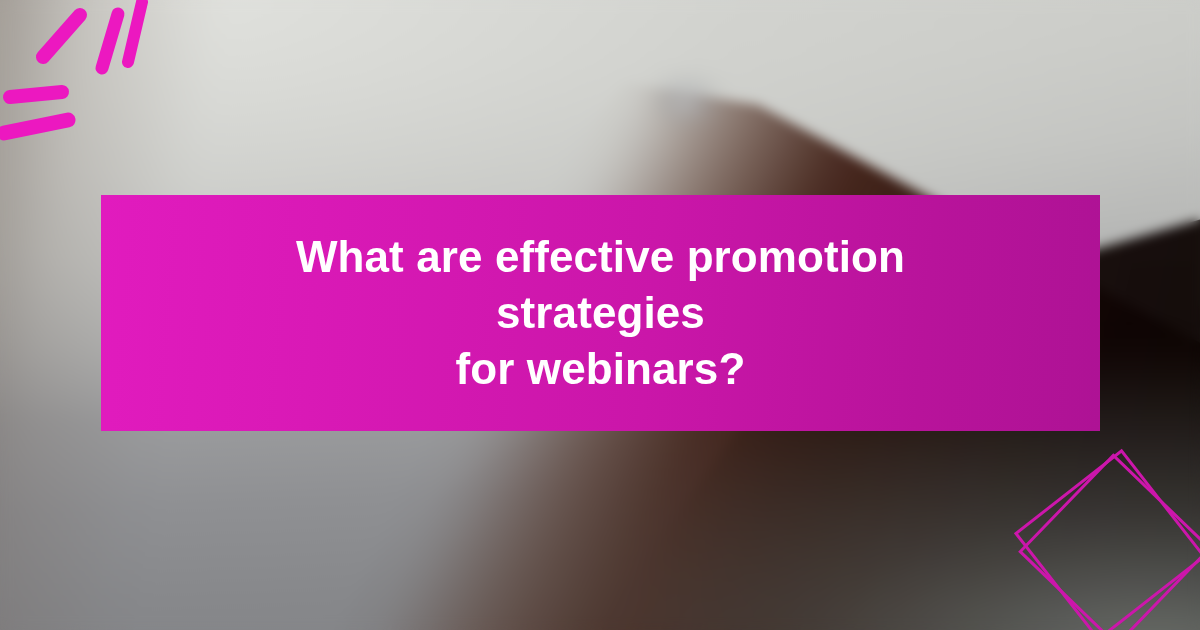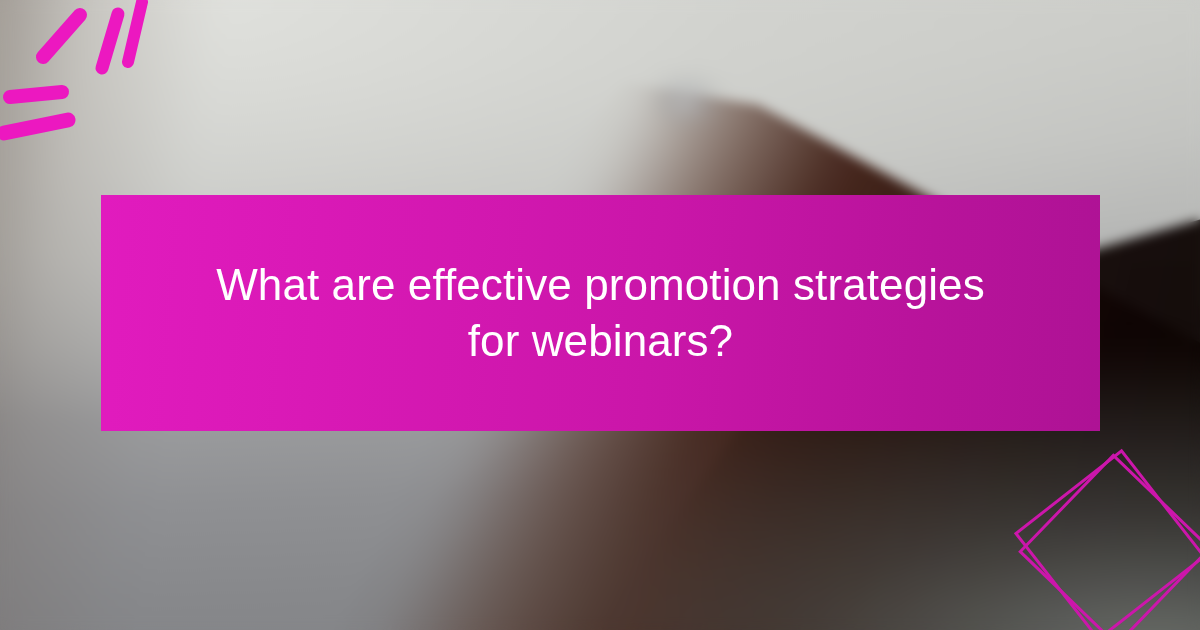--- a/index.html
+++ b/index.html
@@ -137,21 +137,21 @@
     align-items: center;
     justify-content: center;
     box-sizing: border-box;
     padding: 0 40px;
   }
   .banner-title {
     margin: 4px;
     color: #ffffff;
     font-family: "Liberation Sans", sans-serif;
     font-size: 44px;
-    font-weight: 400;
+    font-weight: 700;
     line-height: 56px;
     letter-spacing: 0.1px;
     text-align: center;
     max-width: 800px;
     white-space: pre-line;
   }
 
   
   .squares {
     position: absolute;

